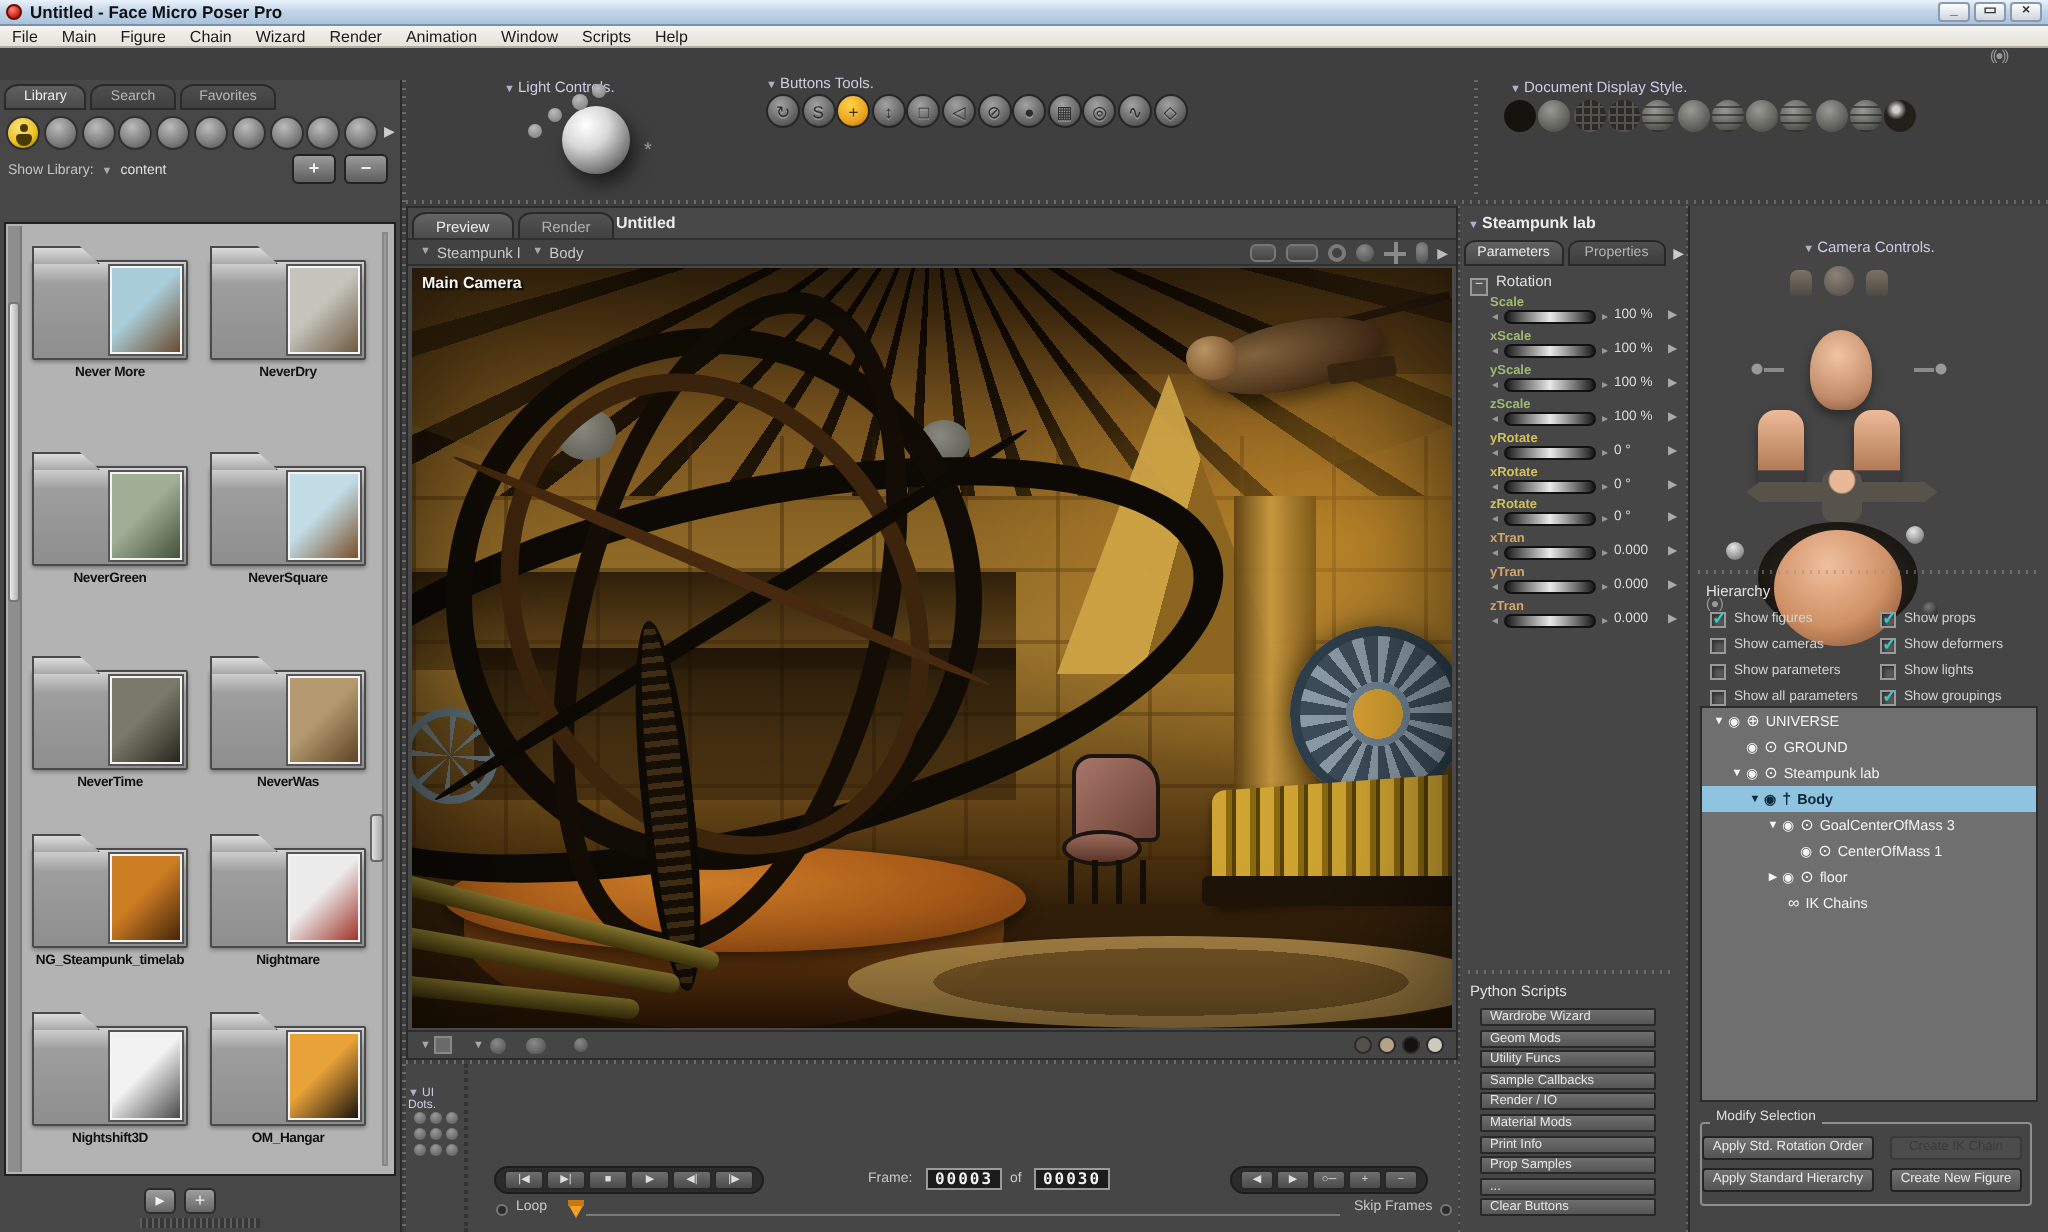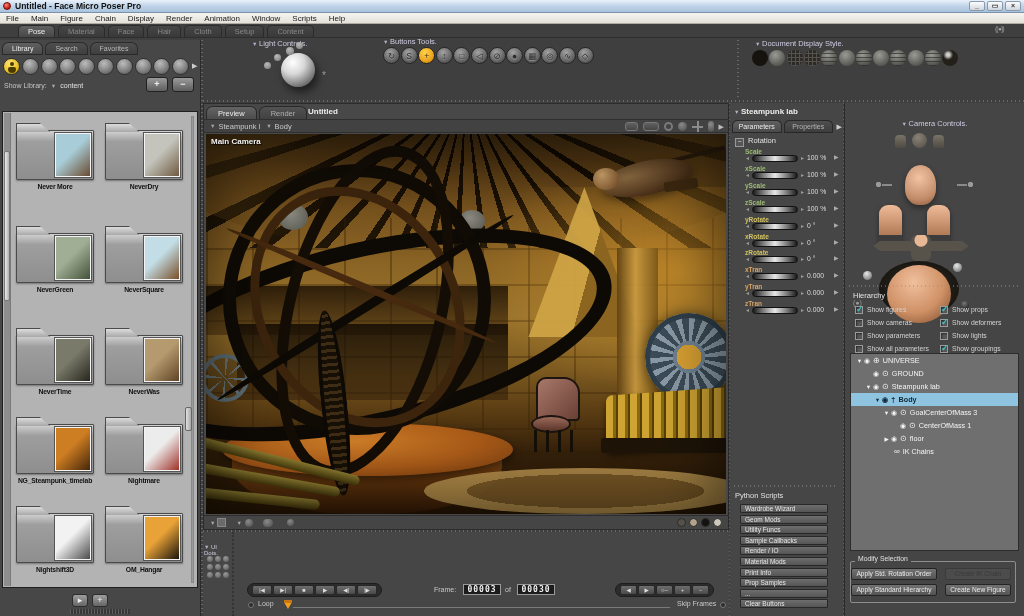--- a/index.html
+++ b/index.html
@@ -266,37 +266,28 @@
         <span class="wbtn">▭</span>
         <span class="wbtn">×</span>
       </span>
   </div>
 
   <div class="menubar" id="menubar">
       <span class="menu-item">File</span>
       <span class="menu-item">Main</span>
       <span class="menu-item">Figure</span>
       <span class="menu-item">Chain</span>
-      <span class="menu-item">Display</span>
+      <span class="menu-item">Wizard</span>
       <span class="menu-item">Render</span>
       <span class="menu-item">Animation</span>
       <span class="menu-item">Window</span>
       <span class="menu-item">Scripts</span>
       <span class="menu-item">Help</span>
     </div>
 
-  <div class="roomtabs" id="roomtabs">
-      <div class="rtab active">Pose</div>
-      <div class="rtab">Material</div>
-      <div class="rtab">Face</div>
-      <div class="rtab">Hair</div>
-      <div class="rtab">Cloth</div>
-      <div class="rtab">Setup</div>
-      <div class="rtab">Content</div>
-    </div>
 
   <div class="seclabel" style="position:absolute;left:252px;top:39px;">Light Controls.</div>
   <div class="lightsphere"></div>
   <div class="ldot" style="left:264px;top:62px;width:7px;height:7px;"></div>
   <div class="ldot" style="left:274px;top:54px;width:7px;height:7px;"></div>
   <div class="ldot" style="left:286px;top:47px;width:8px;height:8px;"></div>
   <div class="ldot" style="left:296px;top:42px;width:7px;height:7px;"></div>
   <div class="sunicon">*</div>
 
   <div class="seclabel" style="position:absolute;left:383px;top:37px;">Buttons Tools.</div>

